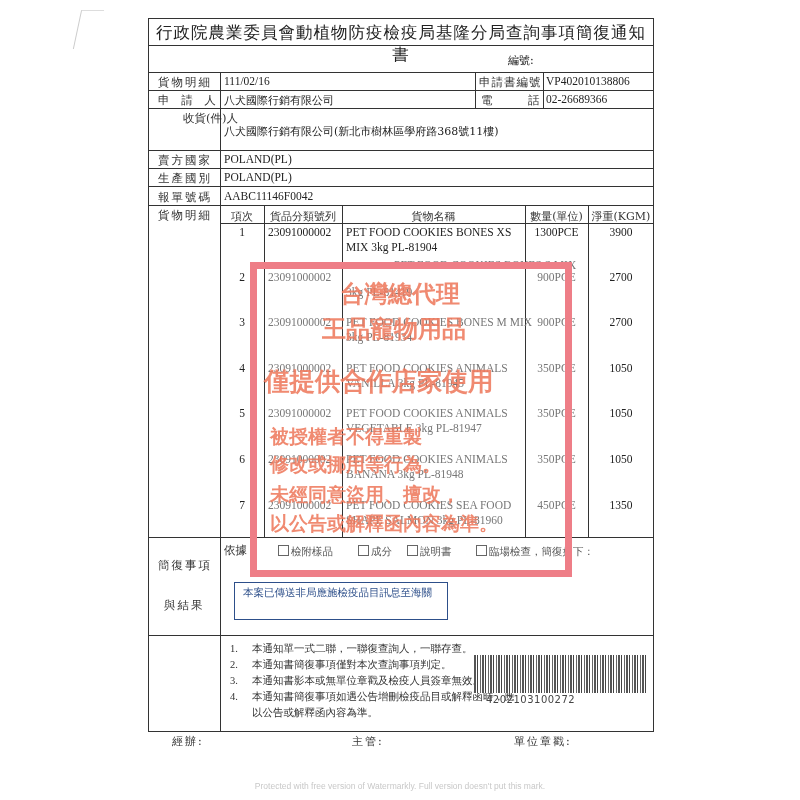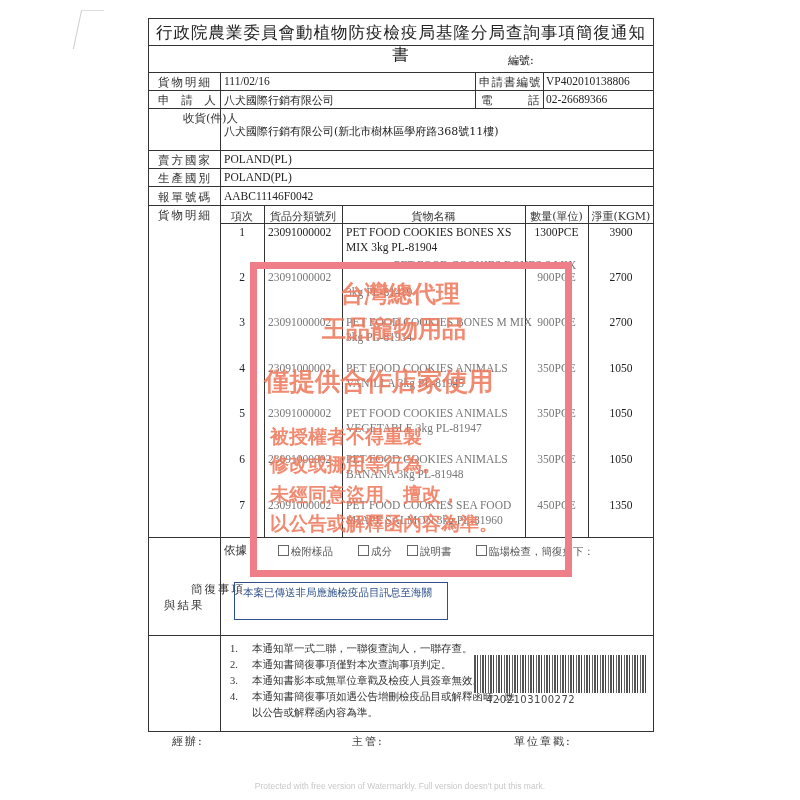--- a/index.html
+++ b/index.html
@@ -144,21 +144,21 @@
 
 <div>
   <div class="cell" style="left:220px; top:498px; width:44px; text-align:center;">7</div>
   <div class="cell faded" style="left:268px; top:498px;">23091000002</div>
   <div class="cell faded" style="left:346px; top:498px; white-space:nowrap;">PET FOOD COOKIES SEA FOOD</div>
   <div class="cell faded" style="left:346px; top:513px; white-space:nowrap;">SHAPE SALMON 3kg PL-81960</div>
   <div class="cell faded" style="left:525px; top:498px; width:63px; text-align:center;">450PCE</div>
   <div class="cell" style="left:588px; top:498px; width:66px; text-align:center;">1350</div>
 </div>
 
-<div class="lbl" style="left:158px; top:582px;margin-left:33px;">簡復事項</div>
+<div class="lbl" style="left:158px; top:558px;">簡復事項</div>
 <div class="lbl" style="left:164px; top:598px;">與結果</div>
 <div class="lbl" style="left:224px; top:543px; letter-spacing:0;">依據</div>
 
 <div class="check-item" style="left:278px;">
   <span class="chk"></span><span>檢附樣品</span>
 </div>
 <div class="check-item" style="left:358px;">
   <span class="chk"></span><span>成分</span>
 </div>
 <div class="check-item" style="left:407px;">

